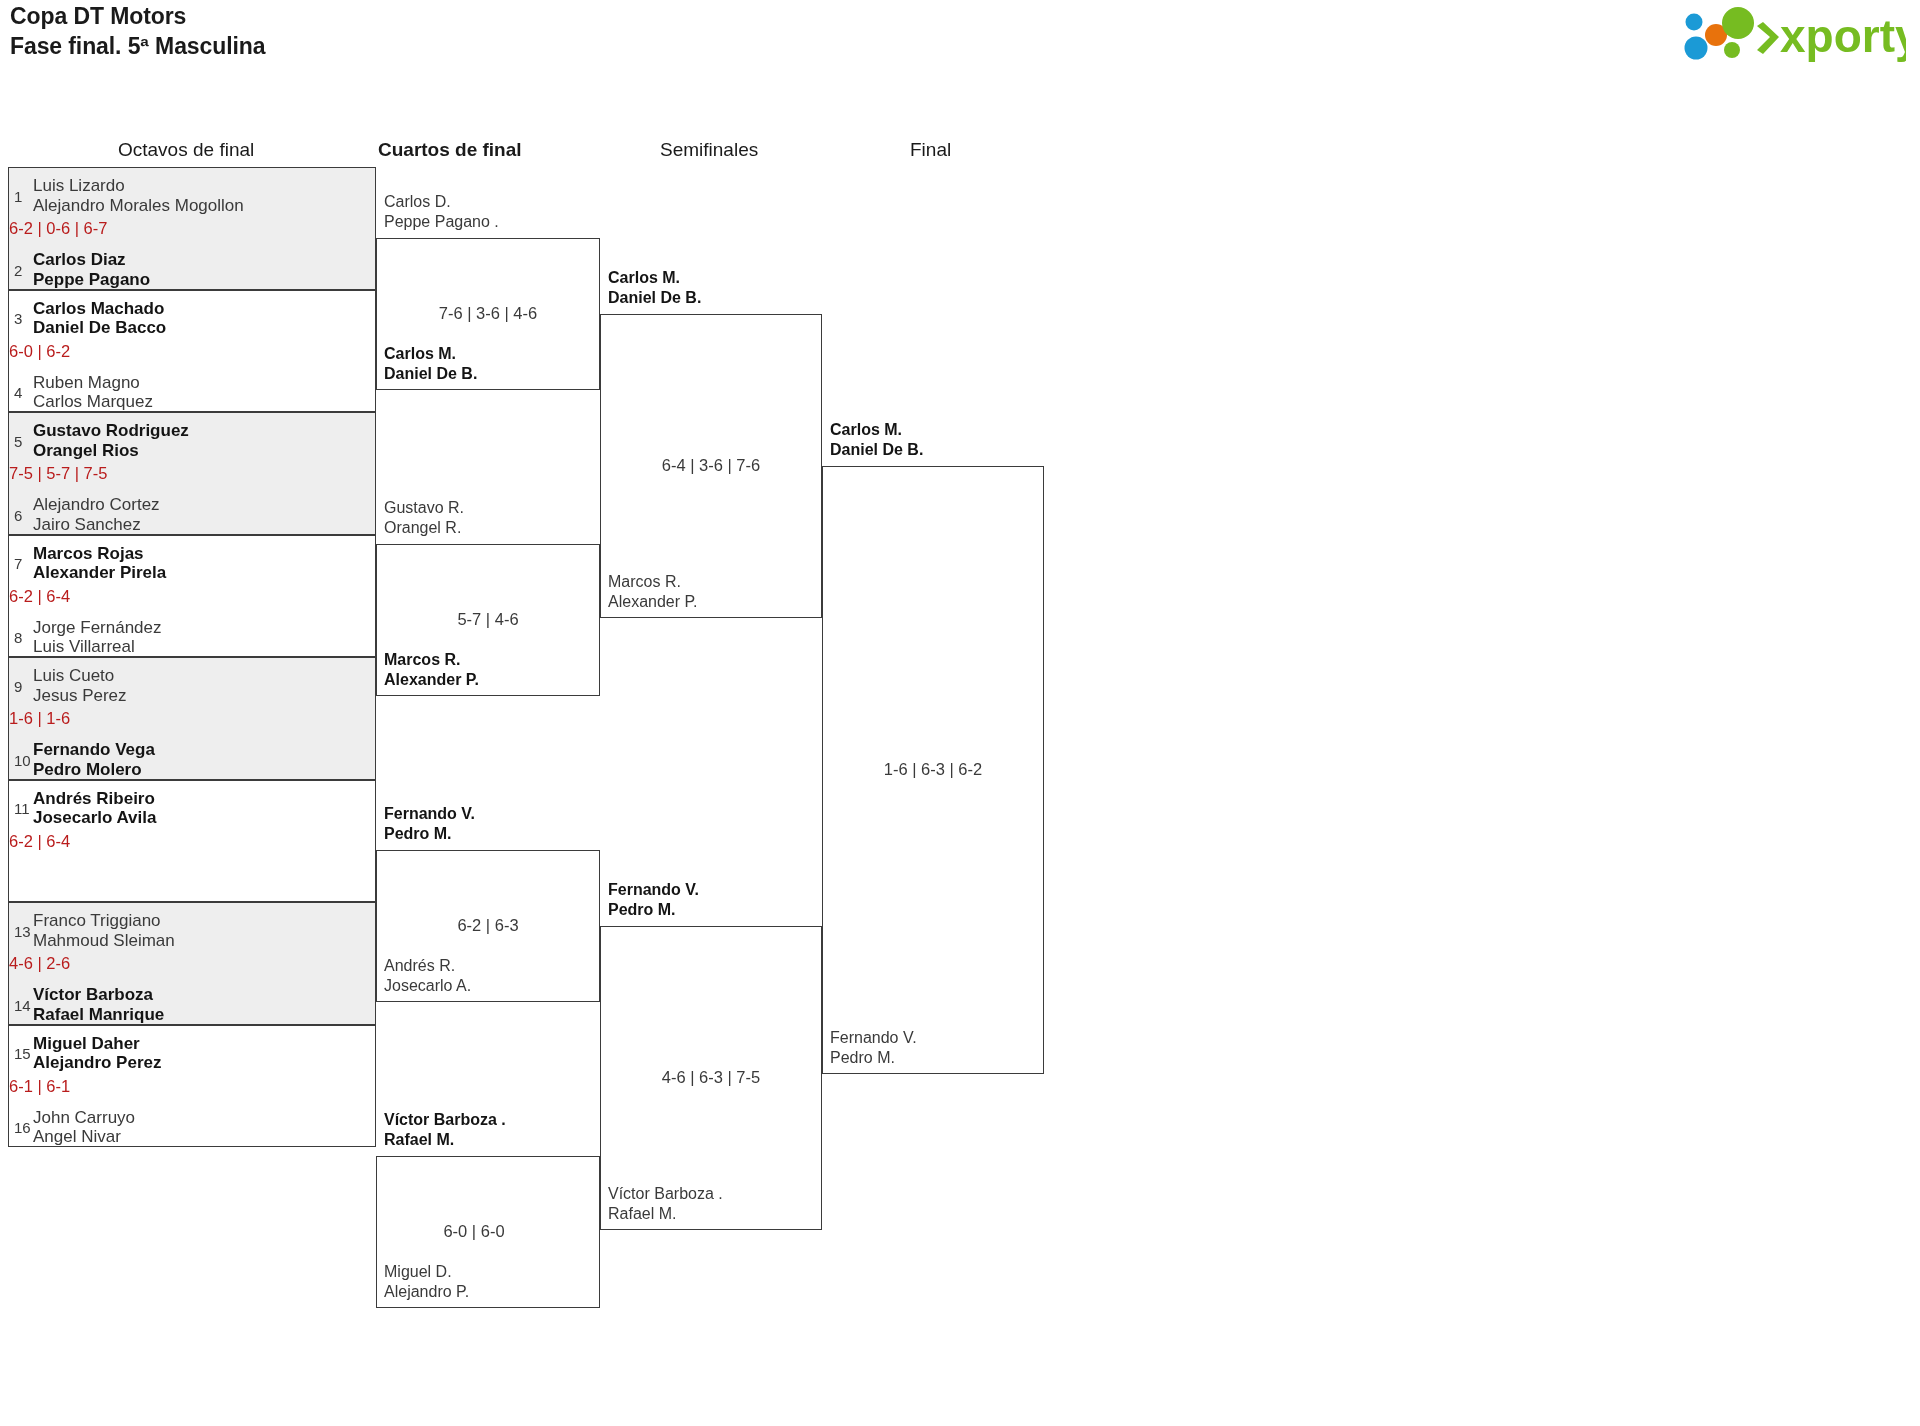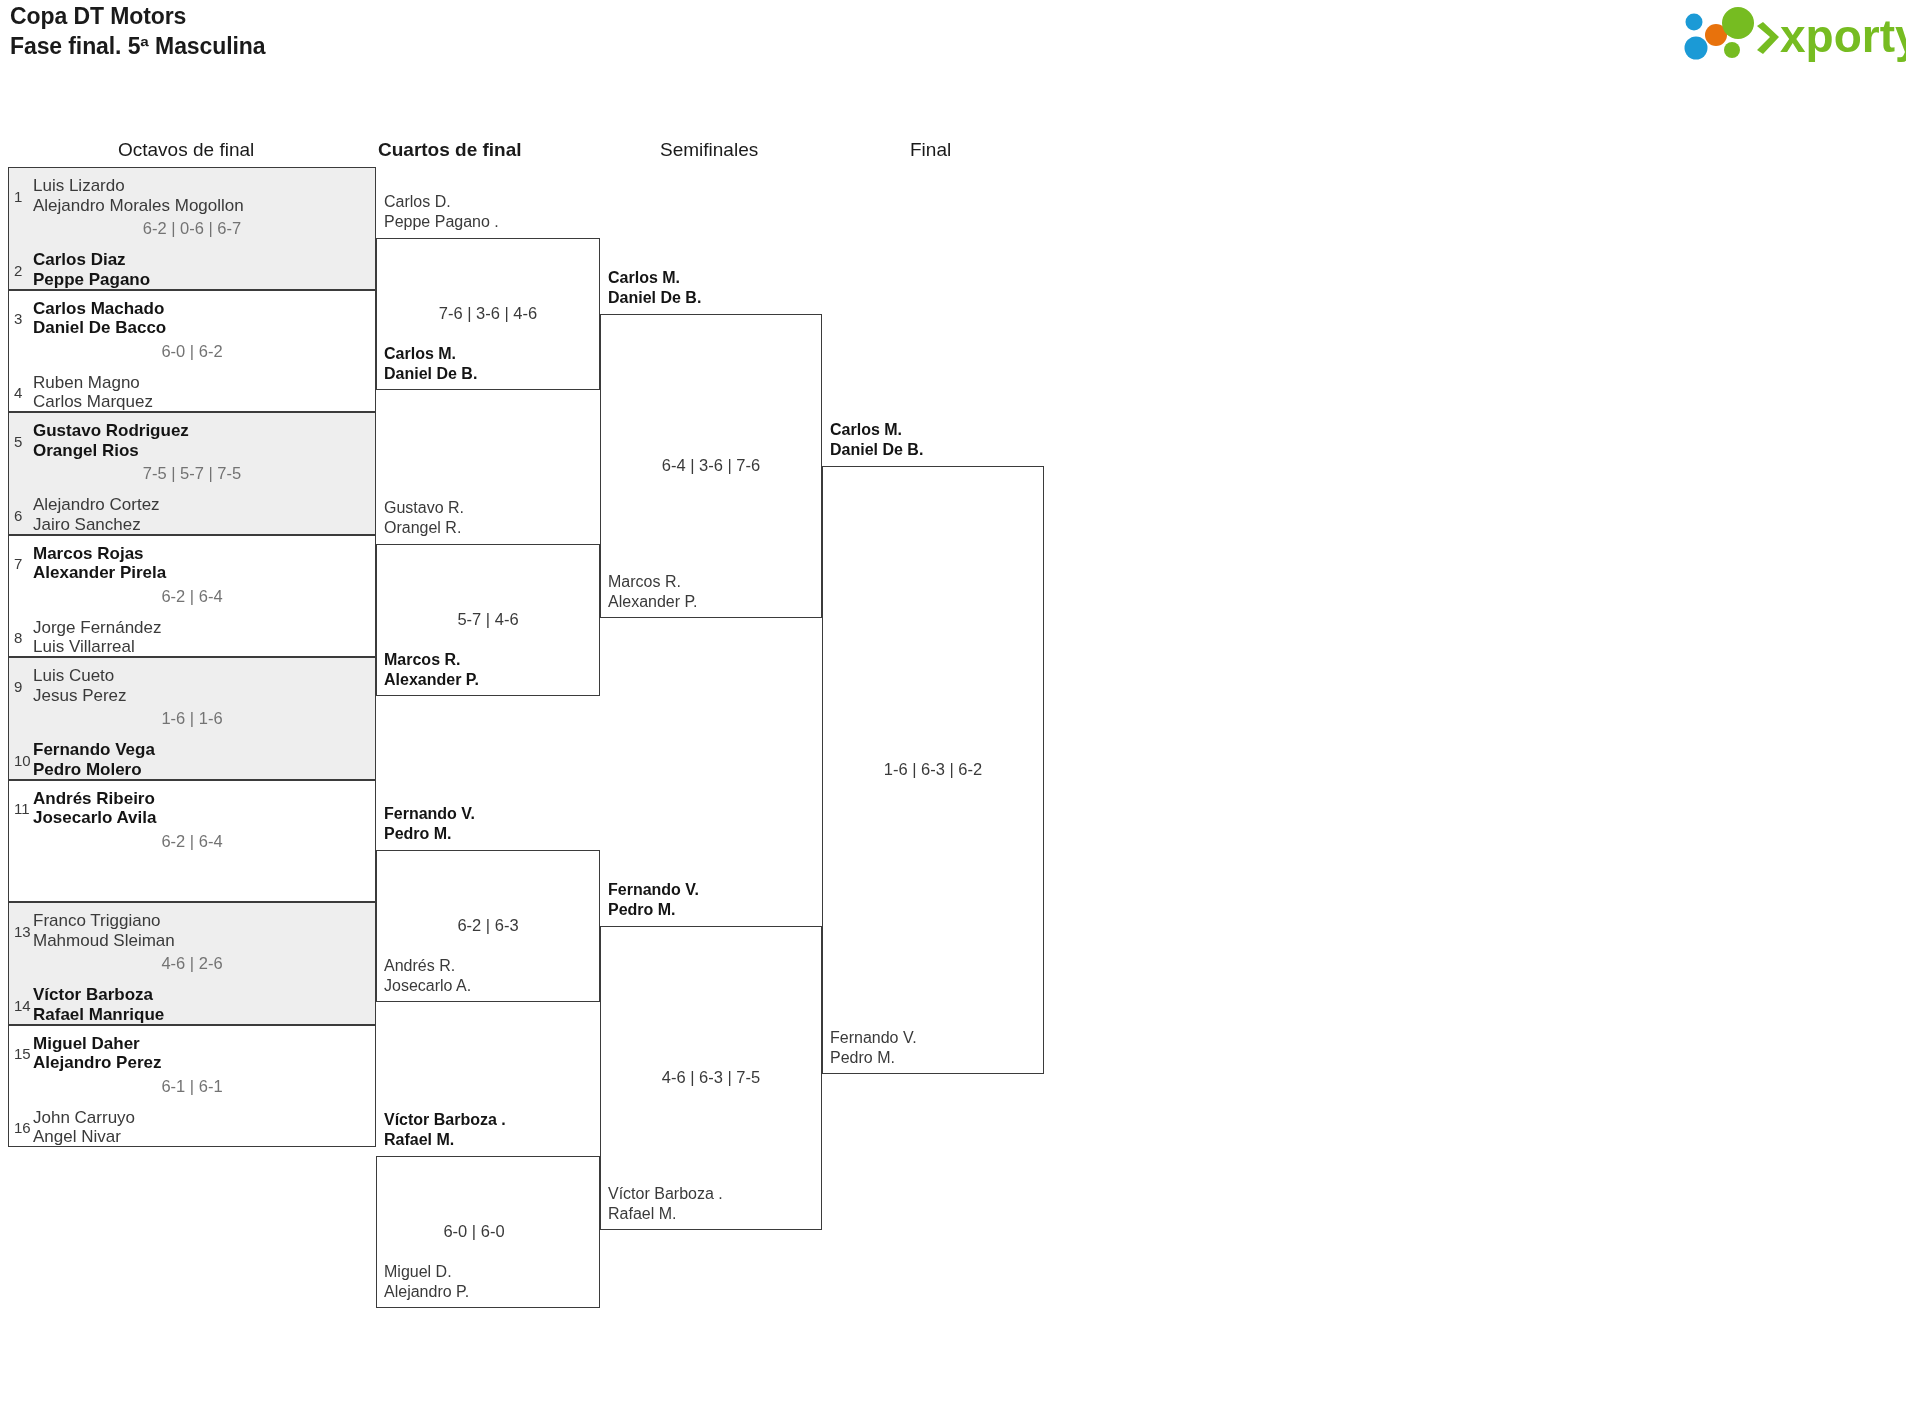--- a/index.html
+++ b/index.html
@@ -98,23 +98,23 @@
     line-height: 19.5px;
     color: #3a3a3a;
     white-space: nowrap;
   }
   .winner .pname { color: #141414; font-weight: bold; }
 
   .r16-score {
     position: absolute;
     width: 100%;
     left: 0;
-    text-align: center;
+    text-align: left;
     font-size: 16.5px;
-    color: #737373;
+    color: #b91c1c;
     white-space: nowrap;
   }
 
   
   .conn {
     position: absolute;
     box-sizing: border-box;
     border: 1px solid #3b3b3b;
     background: transparent;
   }

